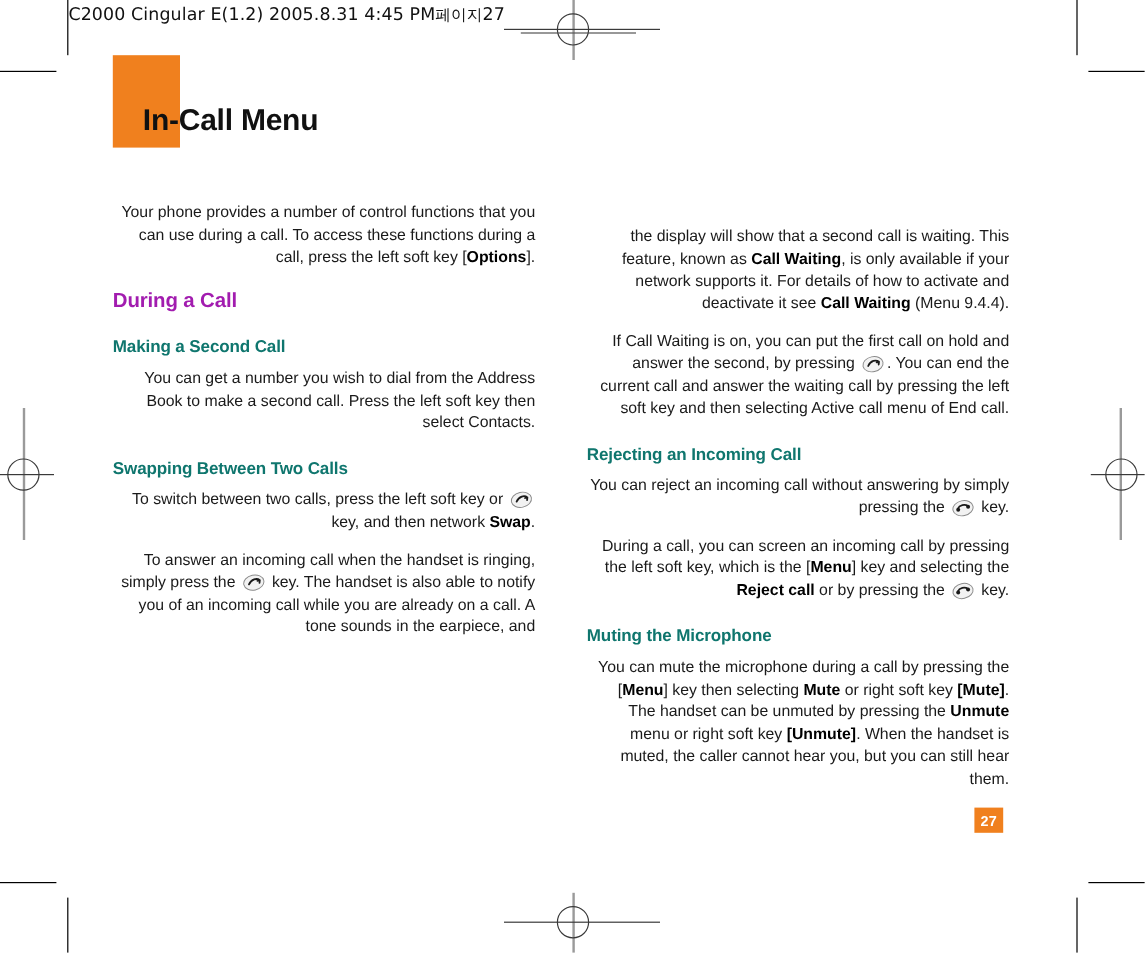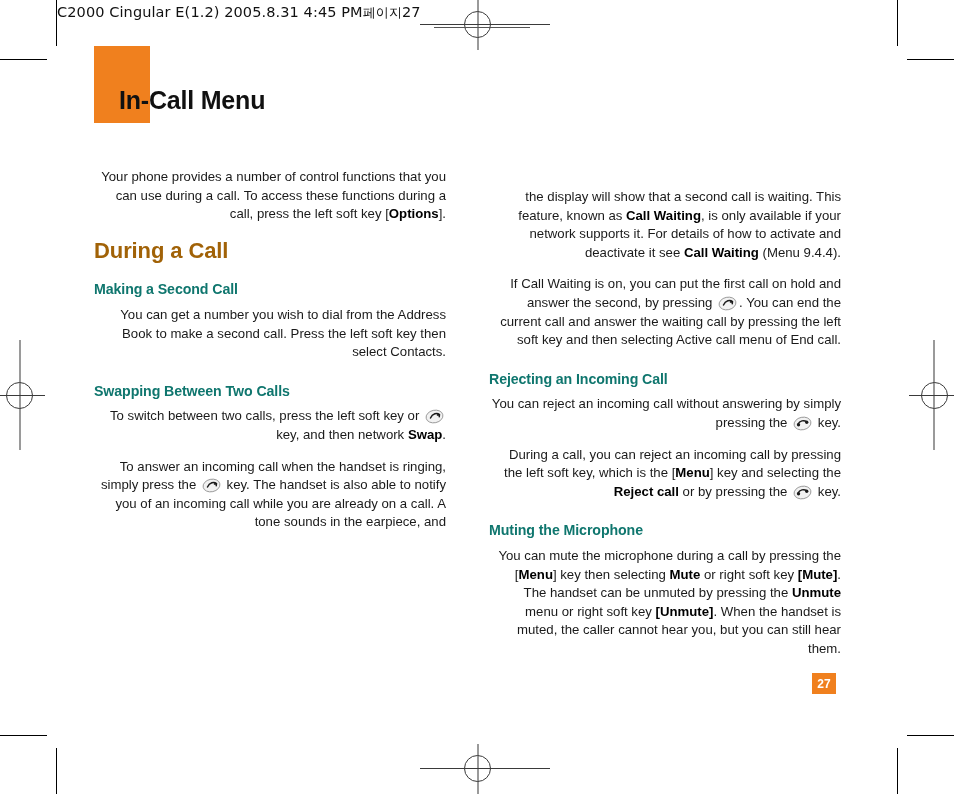--- a/index.html
+++ b/index.html
@@ -54,21 +54,21 @@
     color:#1a1a1a;
   }
   .col.left{left:94px;}
   .col.right{left:489px;margin-top:20px;}
 
   p.para{margin:0 0 13px 0;text-align:right;}
   p.para:last-child{margin-bottom:0;}
 
   h2.sec-orange{
     margin:18px 0 6px 0;
-    font-size:22px;font-weight:bold;color:#a16207;
+    font-size:17px;font-weight:bold;color:#a21caf;
     letter-spacing:-.1px;
   }
   h3.sec-black{
     margin:20px 0 7px 0;
     font-size:14.2px;font-weight:bold;color:#0f766e;
     letter-spacing:-.1px;
   }
 
   b{font-weight:bold;color:#000;}
 
@@ -180,21 +180,21 @@
     <span class="keyicon">
       <svg viewBox="0 0 38 30" width="19" height="15" xmlns="http://www.w3.org/2000/svg">
         <ellipse cx="19" cy="15" rx="17" ry="12.5" fill="#f2f2f2" stroke="#8a8a8a" stroke-width="1.6" transform="rotate(-12 19 15)"></ellipse>
         <path d="M10.5 15.5 C13 9.5, 22 7.5, 27.5 11.5" fill="none" stroke="#1a1a1a" stroke-width="3" stroke-linecap="round"></path>
         <circle cx="11" cy="17.5" r="3.3" fill="#1a1a1a"></circle>
         <circle cx="27.5" cy="12.5" r="3.3" fill="#1a1a1a"></circle>
       </svg>
     </span>
     <span>key.</span></p>
 
-  <p class="para"><span>During a call, you can reject an incoming call by pressing the left soft key, which is the [</span><b>Menu</b><span>] key and selecting the </span><b>Reject call</b><span> or by pressing the</span>
+  <p class="para"><span>During a call, you can screen an incoming call by pressing the left soft key, which is the [</span><b>Menu</b><span>] key and selecting the </span><b>Reject call</b><span> or by pressing the</span>
     <span class="keyicon">
       <svg viewBox="0 0 38 30" width="19" height="15" xmlns="http://www.w3.org/2000/svg">
         <ellipse cx="19" cy="15" rx="17" ry="12.5" fill="#f2f2f2" stroke="#8a8a8a" stroke-width="1.6" transform="rotate(-12 19 15)"></ellipse>
         <path d="M10.5 15.5 C13 9.5, 22 7.5, 27.5 11.5" fill="none" stroke="#1a1a1a" stroke-width="3" stroke-linecap="round"></path>
         <circle cx="11" cy="17.5" r="3.3" fill="#1a1a1a"></circle>
         <circle cx="27.5" cy="12.5" r="3.3" fill="#1a1a1a"></circle>
       </svg>
     </span>
     <span>key.</span></p>
 

